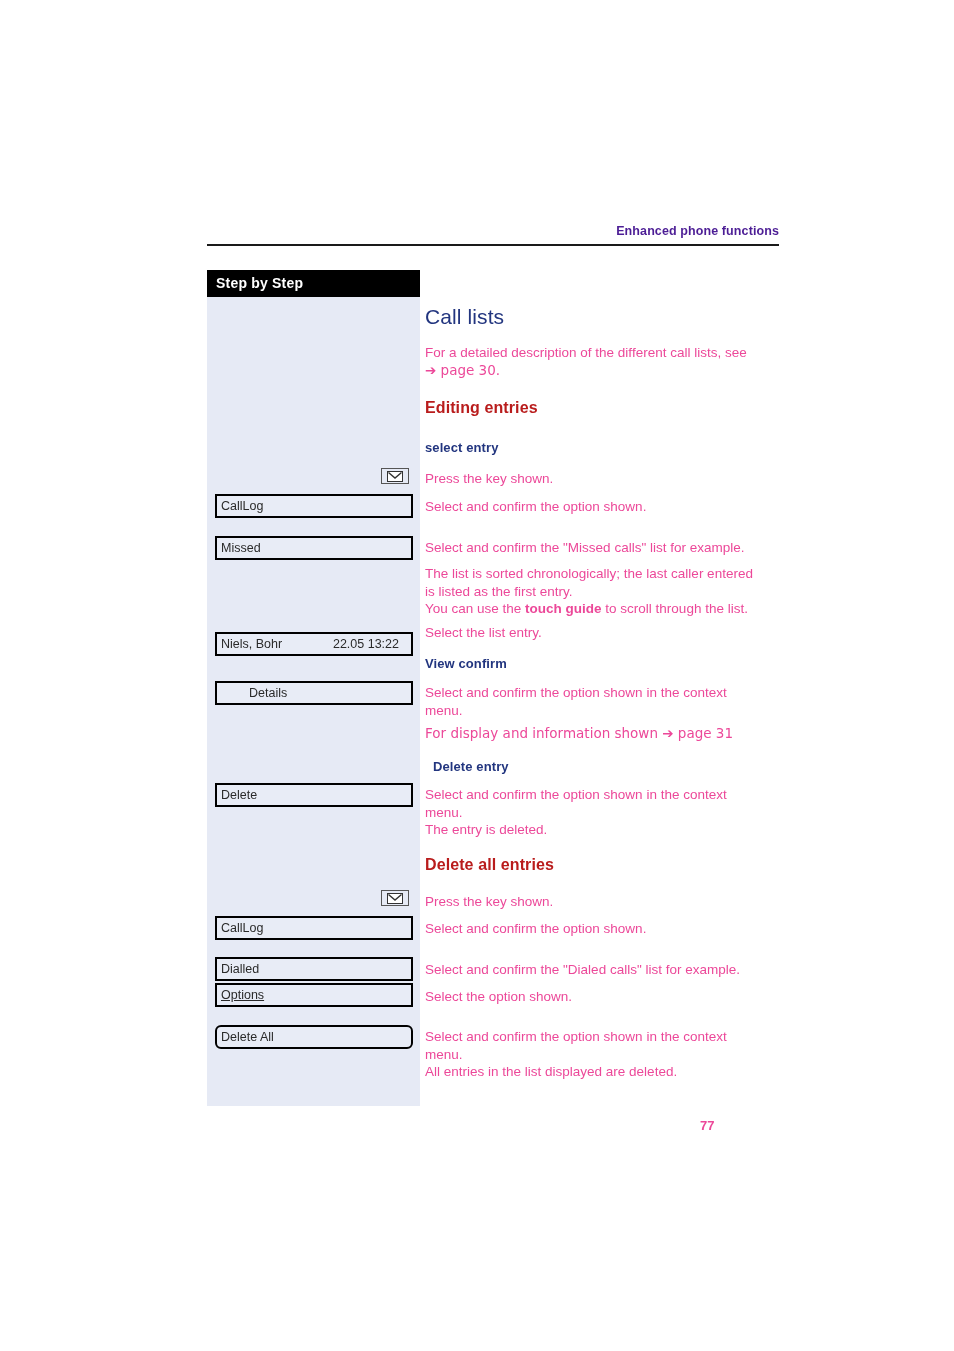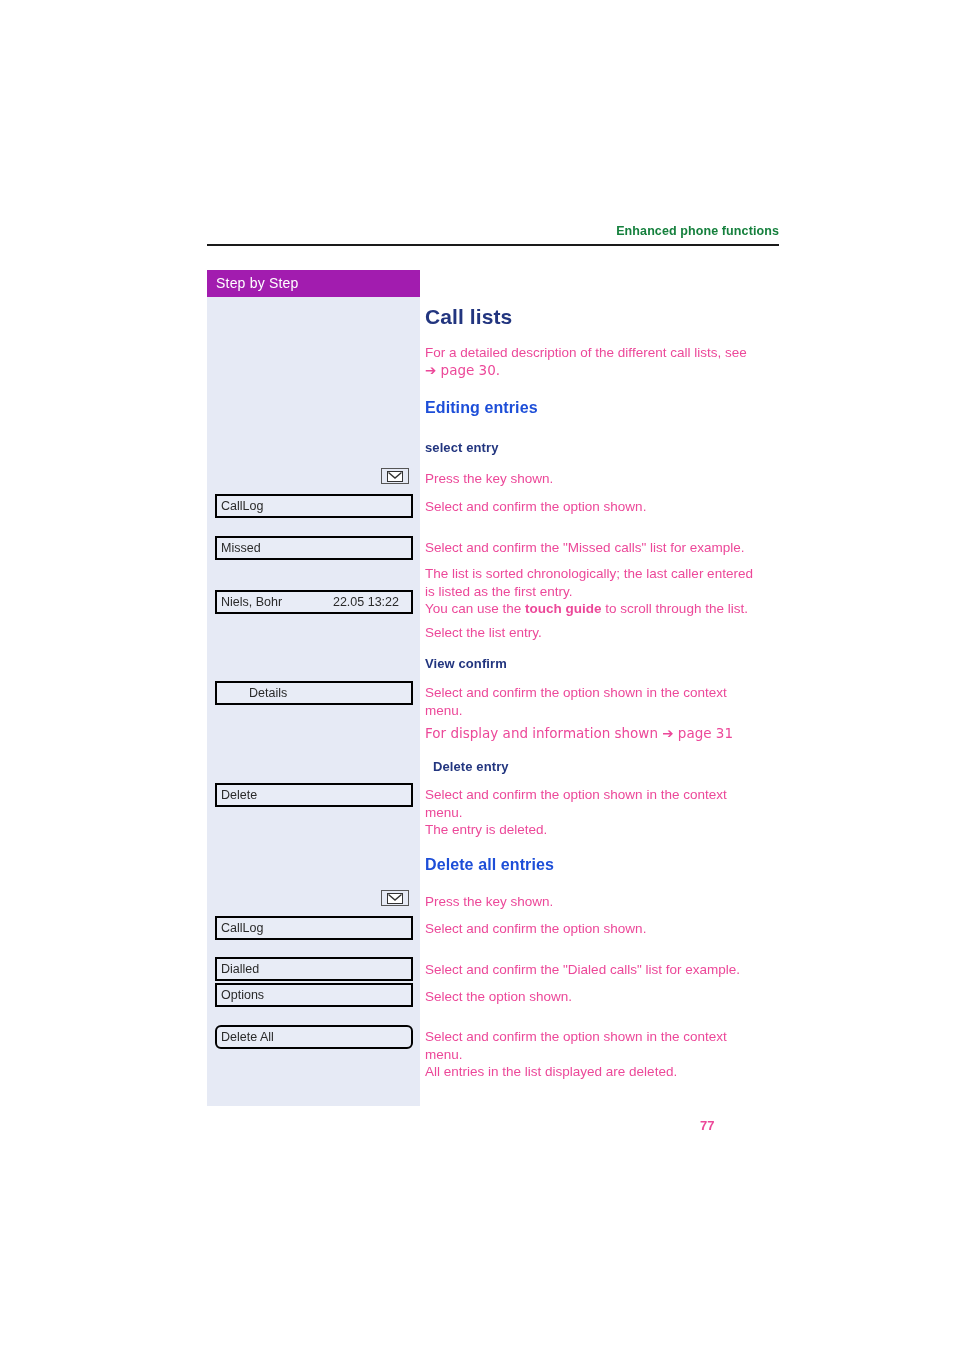--- a/index.html
+++ b/index.html
@@ -25,21 +25,21 @@
 
   
   .running-header {
     position: absolute;
     left: 207px;
     top: 224px;
     width: 572px;
     text-align: right;
     font-size: 12.5px;
     font-weight: bold;
-    color: #15803d;
+    color: #4c1d95;
     letter-spacing: 0.1px;
   }
   .header-rule {
     position: absolute;
     left: 207px;
     top: 244px;
     width: 572px;
     height: 2px;
     background: #1a1a1a;
   }
@@ -52,24 +52,24 @@
     width: 213px;
     height: 836px;
     background: #e6eaf5;
   }
   .sbs-title {
     position: absolute;
     left: 207px;
     top: 270px;
     width: 213px;
     height: 27px;
-    background: #a21caf;
+    background: #000000;
     color: #ffffff;
     font-size: 14px;
-    font-weight: normal;
+    font-weight: bold;
     line-height: 27px;
     padding-left: 9px;
     box-sizing: border-box;
     letter-spacing: 0.2px;
   }
 
   
   .disp-box {
     position: absolute;
     left: 215px;
@@ -98,28 +98,28 @@
     border: 1px solid #555555;
     background: #e6eaf5;
     box-sizing: border-box;
     display: flex;
     align-items: center;
     justify-content: center;
   }
   .key-box svg { display: block; }
   .h1 {
     font-size: 21px;
-    font-weight: bold;
+    font-weight: normal;
     color: #22357f;
     letter-spacing: 0.1px;
   }
   .h2 {
     font-size: 16px;
     font-weight: bold;
-    color: #1d4ed8;
+    color: #b91c1c;
     letter-spacing: 0.1px;
   }
   .h3 {
     font-size: 13px;
     font-weight: bold;
     color: #22357f;
     letter-spacing: 0.1px;
   }
   .p {
     font-size: 13.5px;
@@ -163,21 +163,21 @@
   </div>
 
   <div class="disp-box" style="top:494px;">
     <span class="lbl-left">CallLog</span>
   </div>
 
   <div class="disp-box" style="top:536px;">
     <span class="lbl-left">Missed</span>
   </div>
 
-  <div class="disp-box" style="top:590px;">
+  <div class="disp-box" style="top:632px;">
     <span class="lbl-left">Niels, Bohr</span>
     <span class="lbl-right">22.05 13:22</span>
   </div>
 
   <div class="disp-box" style="top:681px;padding-left:32px;">
     <span class="lbl-left">Details</span>
   </div>
 
   <div class="disp-box" style="top:783px;">
     <span class="lbl-left">Delete</span>
@@ -193,21 +193,21 @@
   </div>
 
   <div class="disp-box" style="top:916px;">
     <span class="lbl-left">CallLog</span>
   </div>
 
   <div class="disp-box" style="top:957px;">
     <span class="lbl-left">Dialled</span>
   </div>
 
-  <div class="disp-box" style="top:983px;">
+  <div class="disp-box" style="top:983px;text-decoration:underline;">
     <span class="lbl-left">Options</span>
   </div>
 
   <div class="disp-box" style="top:1025px;border-radius:6px;">
     <span class="lbl-left">Delete All</span>
   </div>
 
   <div class="h1 abs" style="left:425px; top:305px;">Call lists</div>
 
   <div class="p abs" style="left:425px; top:344px; width:360px;">

